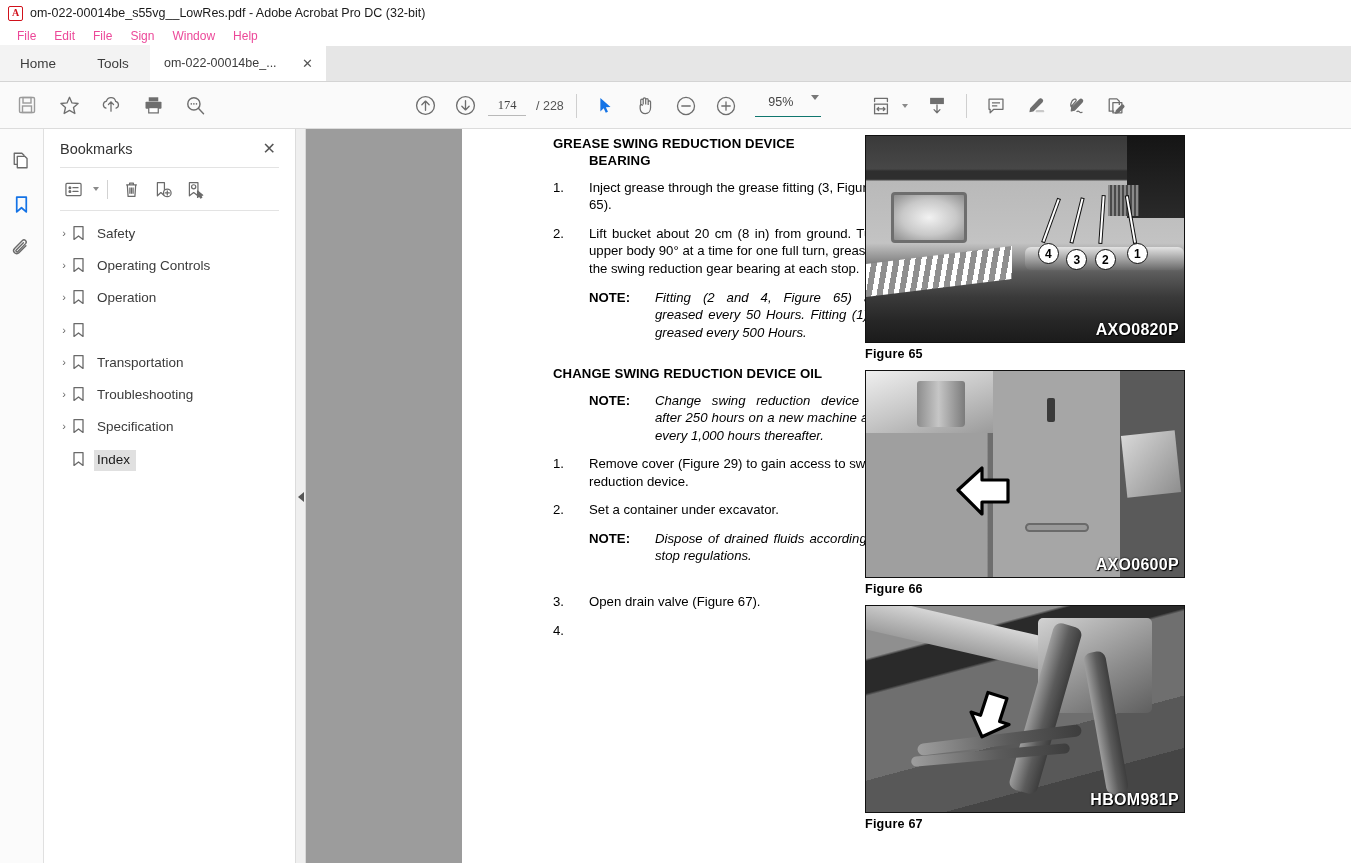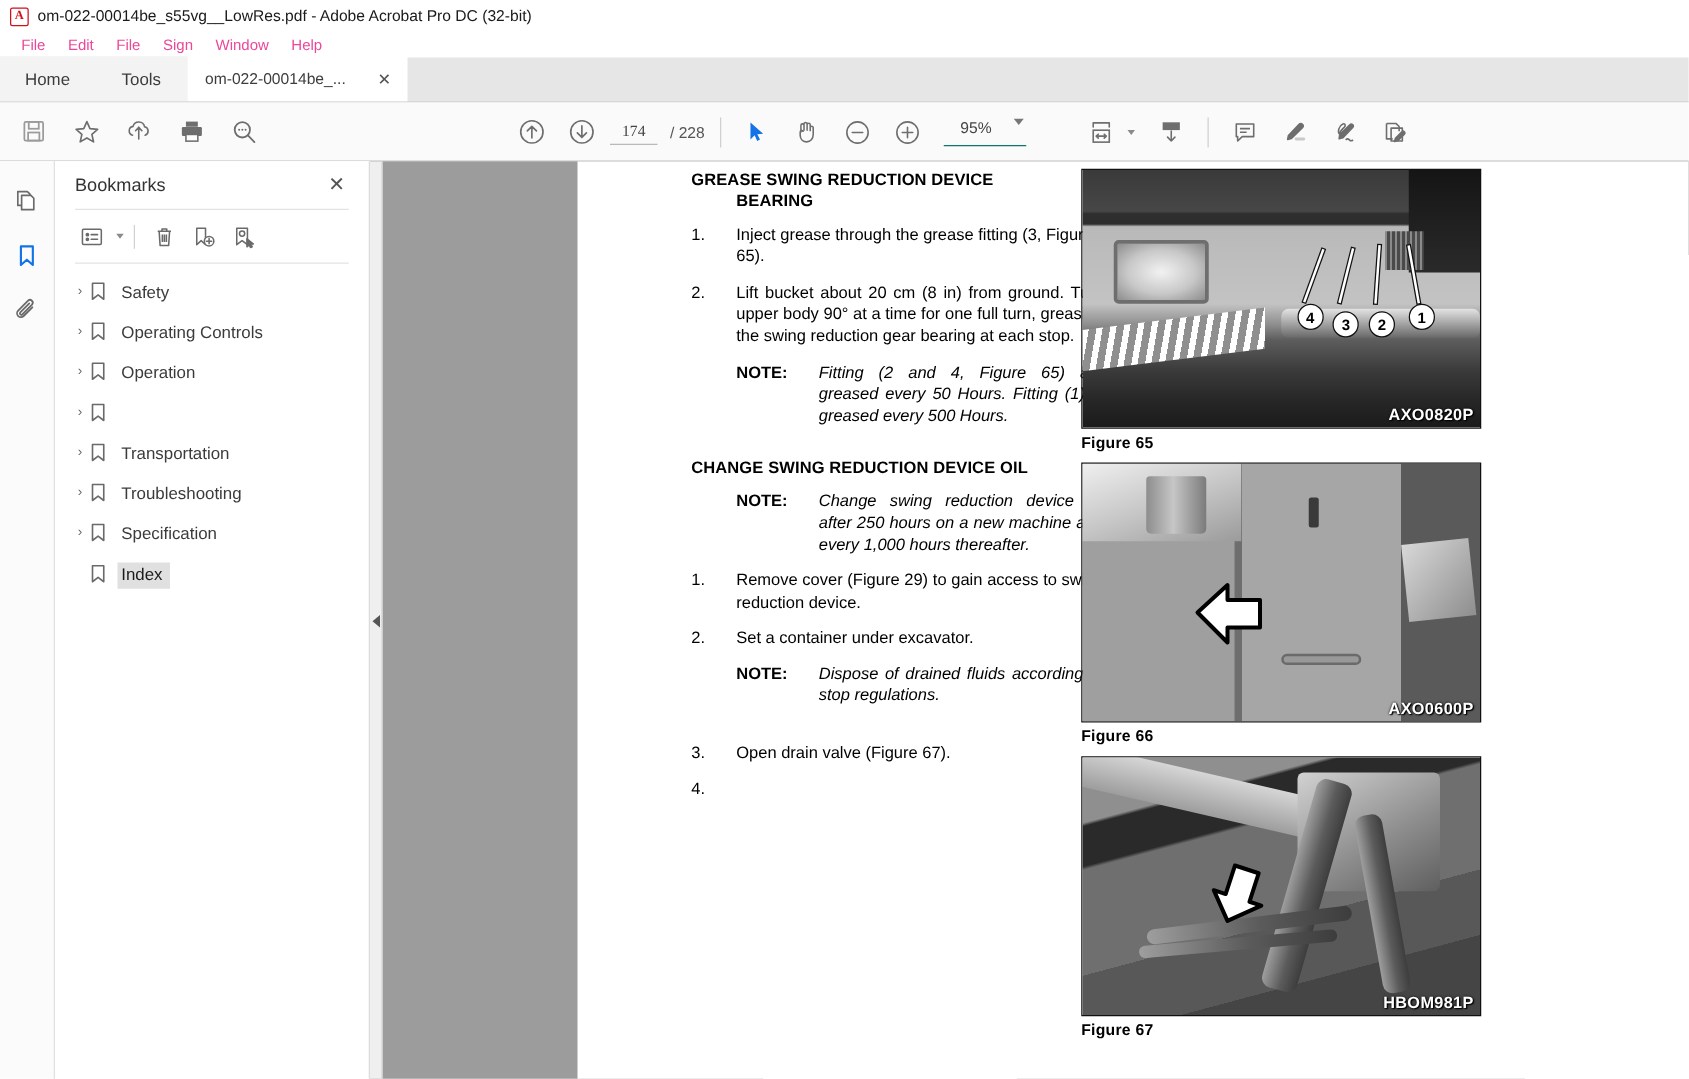--- a/index.html
+++ b/index.html
@@ -184,21 +184,21 @@
   .fig-img {
     width: 320px; height: 208px; border: 1.5px solid #111;
     position: relative; overflow: hidden;
   }
   .fig-cap {
     font-size: 12.6px; font-weight: bold; margin-top: 4px; color: #000;
     letter-spacing: .2px;
   }
   .fig-code {
     position: absolute; right: 5px; bottom: 3px; color: #fff;
-    font-size: 13px; font-weight: bold; letter-spacing: .3px;
+    font-size: 16px; font-weight: bold; letter-spacing: .3px;
     text-shadow: 0 0 2px #000, 1px 1px 1px #000;
   }
   .callout {
     position: absolute; width: 21px; height: 21px; border-radius: 50%;
     background: #fff; border: 1.6px solid #111; color: #000;
     font-size: 12px; font-weight: bold; display: flex;
     align-items: center; justify-content: center;
   }
 
   

